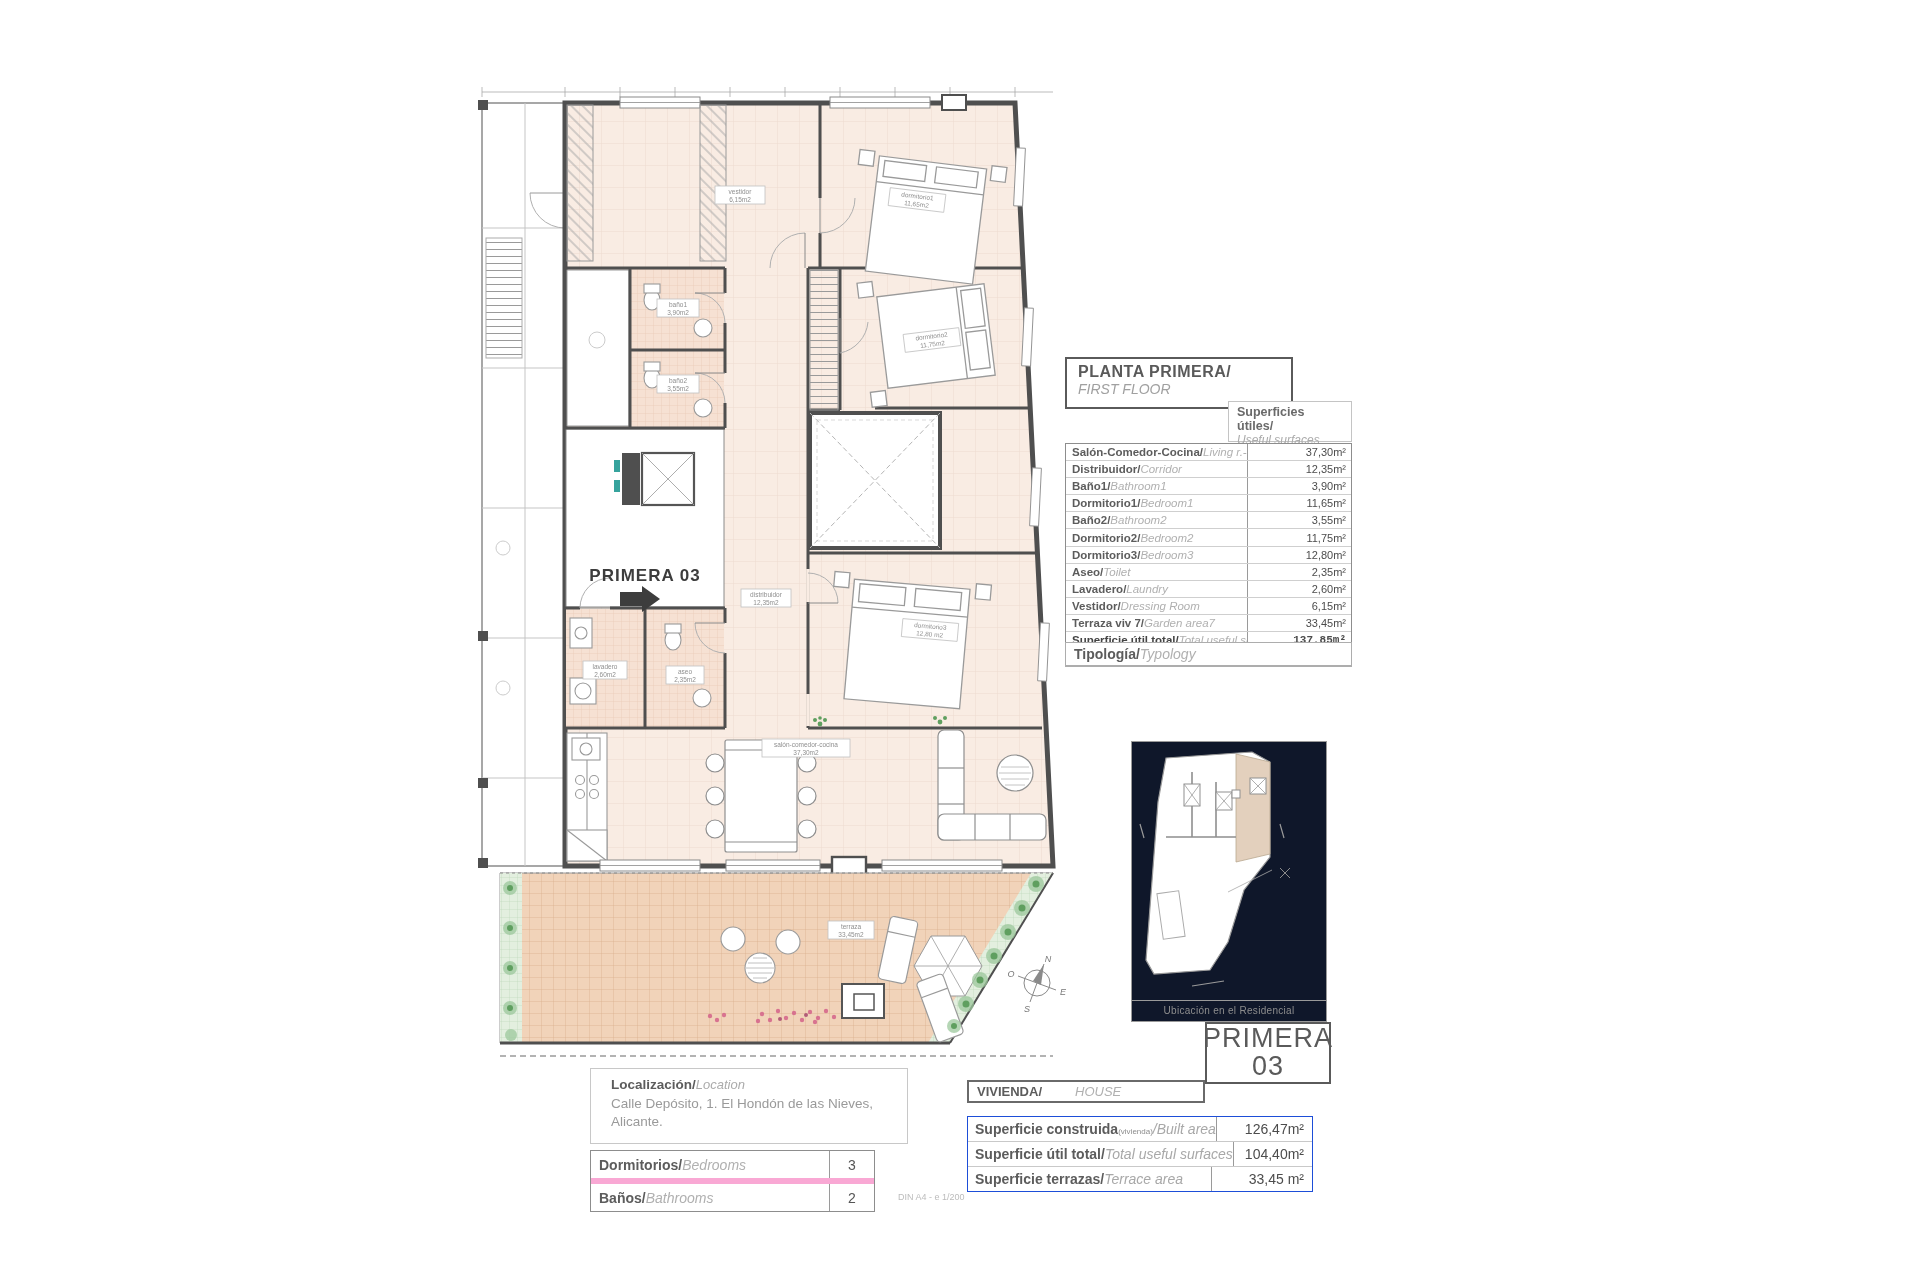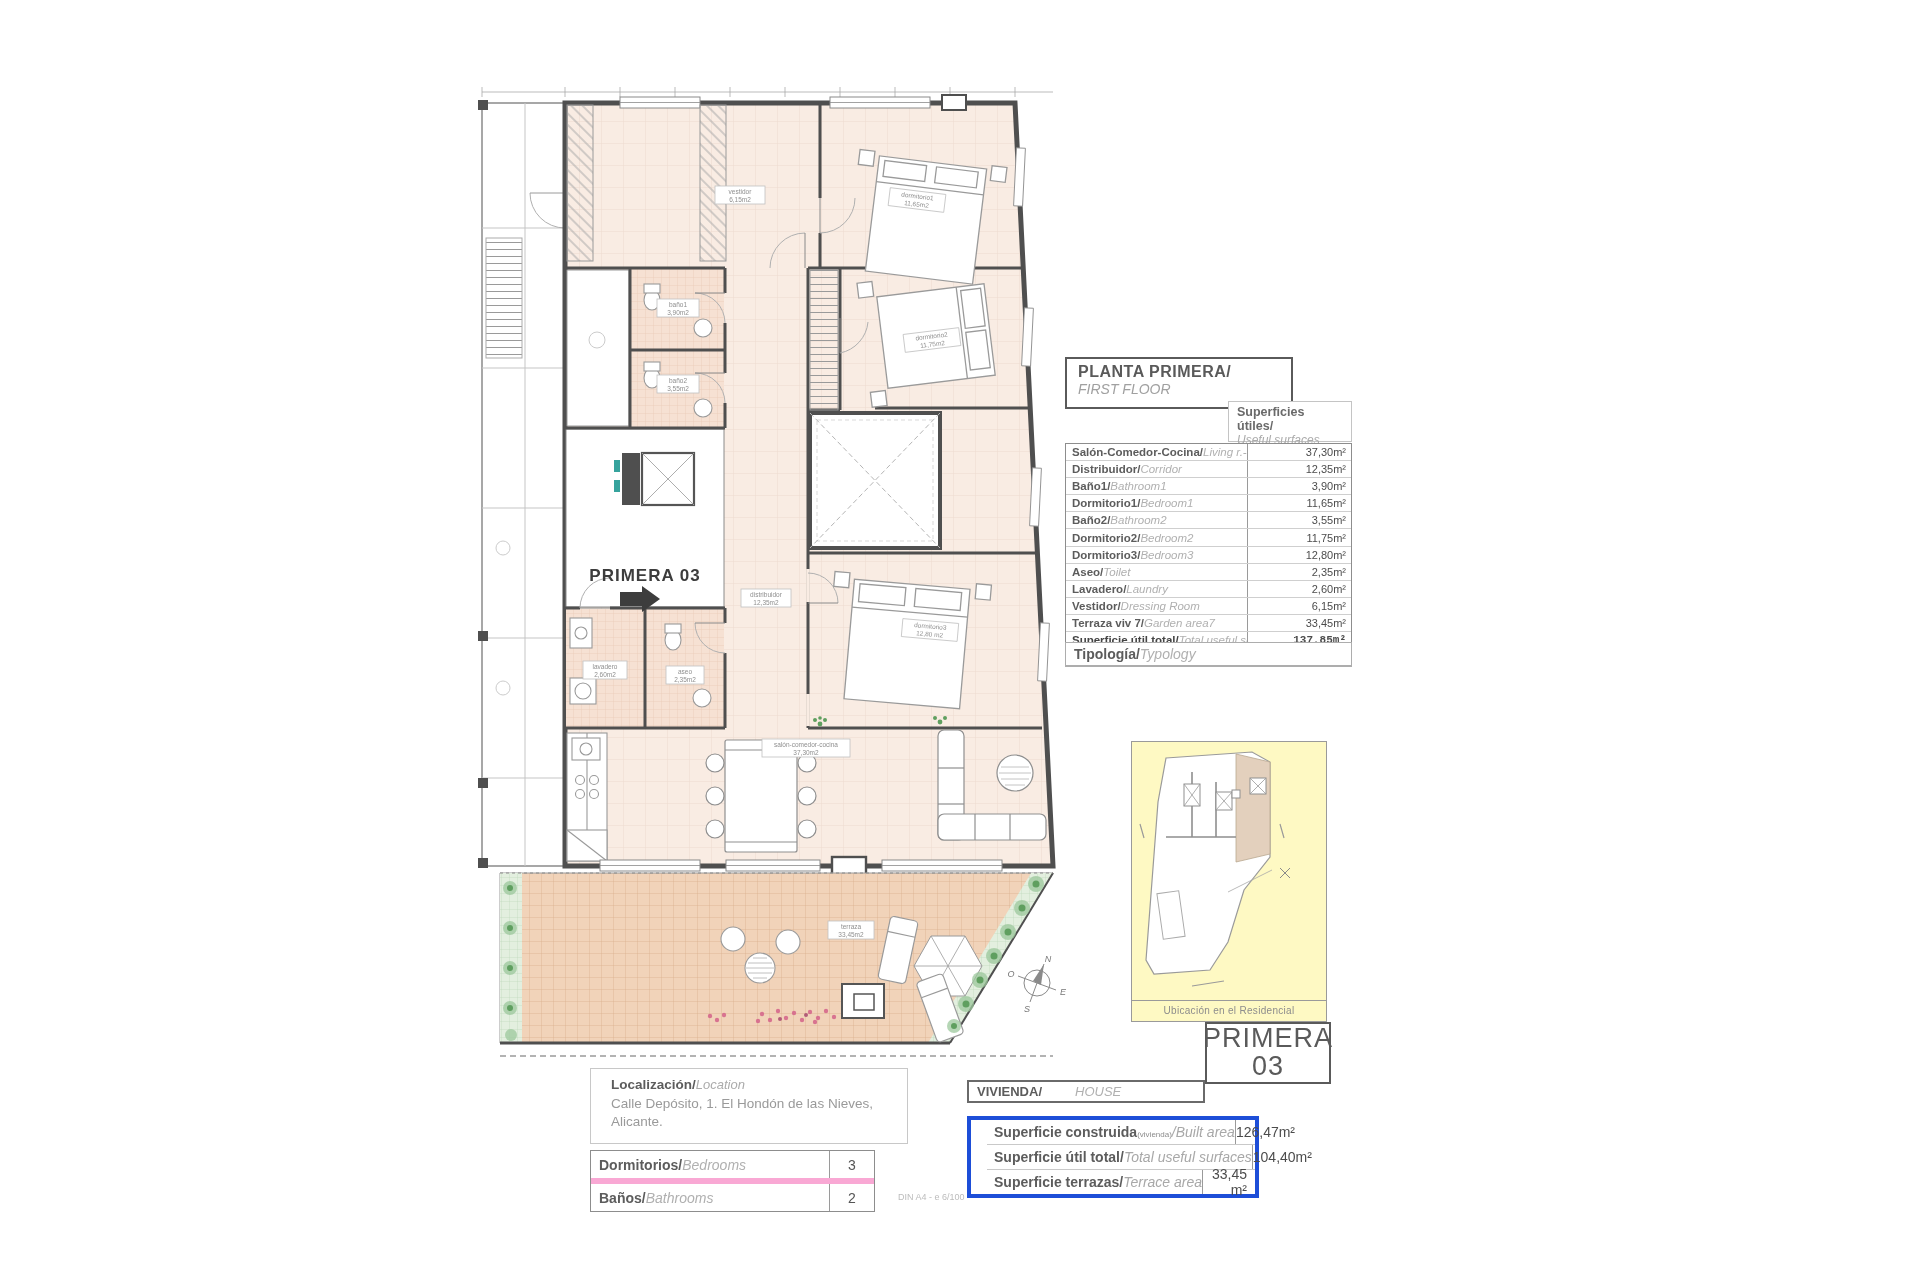--- a/index.html
+++ b/index.html
@@ -31,21 +31,21 @@
   .srow.total .val{font-weight:bold;font-family:Liberation Mono, monospace;}
 
   .typ-box{left:1065px;top:642px;width:287px;border:1px solid #adadad;background:#fff;}
   .typ-head{padding:3px 8px;border-bottom:1px solid #adadad;font-size:14px;}
   .typ-head .es{font-weight:bold;color:#5c5c5c;}
   .typ-head .en{font-style:italic;color:#b0b0b0;}
   .typ-body{padding:6px 8px 12px;font-size:14px;line-height:1.32;}
   .typ-body .es{color:#5c5c5c;}
   .typ-body .en{font-style:italic;color:#a8a8a8;}
 
-  .map-box{left:1131px;top:741px;width:196px;height:281px;border:1px solid #9a9a9a;background:#fef9c3;}
+  .map-box{left:1131px;top:741px;width:196px;height:281px;border:1px solid #9a9a9a;background:#0f172a;}
   .map-cap{position:absolute;left:0;right:0;bottom:0;height:20px;border-top:1px solid #9a9a9a;
            font-size:10px;color:#8d8d8d;text-align:center;line-height:19px;letter-spacing:.3px;}
 
   .badge{left:1205px;top:1022px;width:126px;height:62px;border:2px solid #5a5a5a;
          display:flex;flex-direction:column;align-items:center;justify-content:center;
          font-size:27px;color:#5a5a5a;line-height:1.02;letter-spacing:1px;background:#fff;}
 
   .loc-box{left:590px;top:1068px;width:318px;height:76px;border:1px solid #c8c8c8;
            padding:6px 20px;background:#fff;}
   .loc-box .h .es{font-size:13.5px;font-weight:bold;color:#5c5c5c;}
@@ -58,21 +58,21 @@
   .crow .lab{flex:1;padding-left:8px;font-size:14px;}
   .crow .lab .es{font-weight:bold;color:#5c5c5c;}
   .crow .lab .en{font-style:italic;color:#b0b0b0;}
   .crow .val{width:44px;border-left:1px solid #9a9a9a;text-align:center;font-size:14px;
              color:#555;align-self:stretch;display:flex;align-items:center;justify-content:center;}
 
   .viv-head{left:967px;top:1080px;width:238px;height:23px;border:2px solid #6a6a6a;
             padding-left:8px;font-size:13px;display:flex;align-items:center;background:#fff;gap:33px;}
   .viv-head .es{font-weight:bold;color:#5c5c5c;}
   .viv-head .en{font-style:italic;color:#b0b0b0;}
-  .viv-table{left:967px;top:1116px;width:292px;border:4px solid #1d4ed8;background:#fff;padding-left:16px;}
+  .viv-table{left:967px;top:1116px;width:346px;border:1px solid #1d4ed8;background:#fff;}
   .vrow{display:flex;height:24px;align-items:center;border-bottom:1px solid #c9c9c9;}
   .vrow:last-child{border-bottom:none;}
   .vrow .lab{flex:1;padding-left:7px;font-size:14px;white-space:nowrap;}
   .vrow .lab .es{font-weight:bold;color:#5c5c5c;}
   .vrow .lab .note{font-size:8px;color:#8c8c8c;}
   .vrow .lab .en{font-style:italic;color:#a8a8a8;}
   .vrow .val{width:92px;border-left:1px solid #9a9a9a;text-align:right;padding-right:8px;
              font-size:14px;color:#4c4c4c;align-self:stretch;display:flex;align-items:center;
              justify-content:flex-end;}
 
@@ -607,13 +607,13 @@
   <div class="vrow">
     <div class="lab"><span class="es">Superficie útil total/</span><span class="en">Total useful surfaces</span></div>
     <div class="val">104,40m²</div>
   </div>
   <div class="vrow">
     <div class="lab"><span class="es">Superficie terrazas/</span><span class="en">Terrace area</span></div>
     <div class="val">33,45 m²</div>
   </div>
 </div>
 
-<div class="abs scale-note">DIN A4 - e 6/100</div>
+<div class="abs scale-note">DIN A4 - e 1/200</div>
 
 </body></html>

